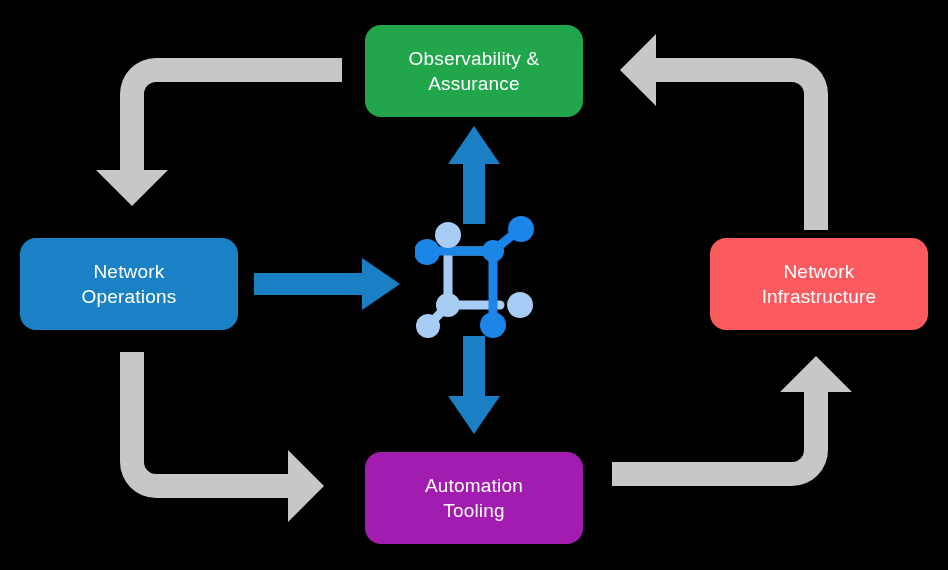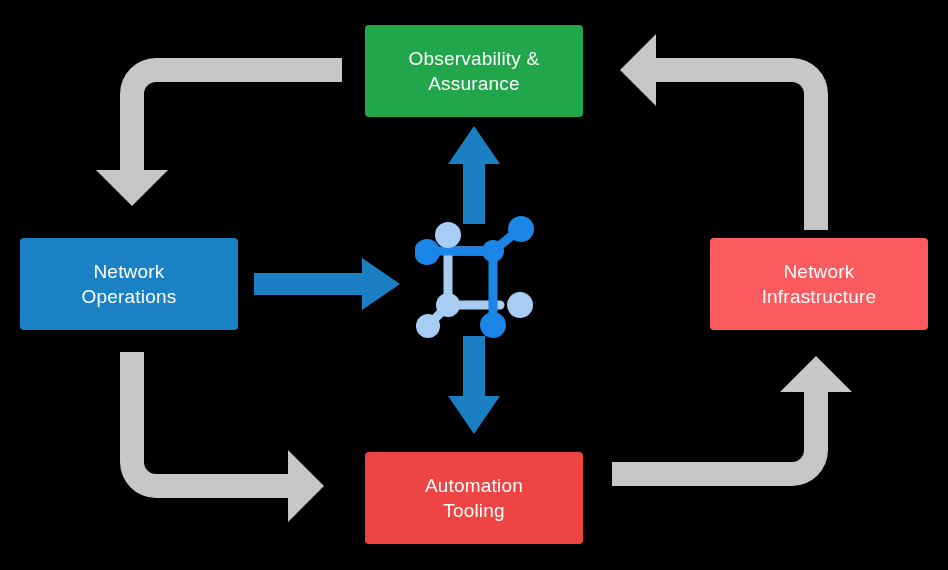--- a/index.html
+++ b/index.html
@@ -1,19 +1,19 @@
 <!DOCTYPE html>
 <html><head>
 <meta charset="utf-8">
 <style>
   html,body{margin:0;padding:0;background:#000;}
   body{width:948px;height:570px;overflow:hidden;
        font-family:"Liberation Sans","DejaVu Sans",sans-serif;}
   #stage{position:relative;width:948px;height:570px;background:#000;}
-  .node{position:absolute;border-radius:4px;display:flex;align-items:center;
+  .node{position:absolute;border-radius:16px;display:flex;align-items:center;
         justify-content:center;text-align:center;color:#fff;font-size:19px;
         line-height:1.32;font-weight:400;letter-spacing:.2px;padding:20px 10px;
         box-sizing:border-box;}
   #node-observability{left:365px;top:25px;width:218px;height:92px;}
   #node-operations{left:20px;top:238px;width:218px;height:92px;}
   #node-infrastructure{left:710px;top:238px;width:218px;height:92px;}
   #node-automation{left:365px;top:452px;width:218px;height:92px;}
   .node span{display:block;white-space:pre-line;}
   svg.layer{position:absolute;left:0;top:0;width:948px;height:570px;}
   #center-icon{position:absolute;left:415px;top:215px;width:125px;height:125px;}
@@ -81,18 +81,18 @@
   <div class="node" id="node-operations" style="background: rgb(27, 129, 197);">
     <span>Network
 Operations</span>
   </div>
 
   <div class="node" id="node-infrastructure" style="background: rgb(251, 90, 95);">
     <span>Network
 Infrastructure</span>
   </div>
 
-  <div class="node" id="node-automation" style="background: #ef4444;">
+  <div class="node" id="node-automation" style="background: #a21caf;">
     <span>Automation
 Tooling</span>
   </div>
 
 </div>
 
 </body></html>

